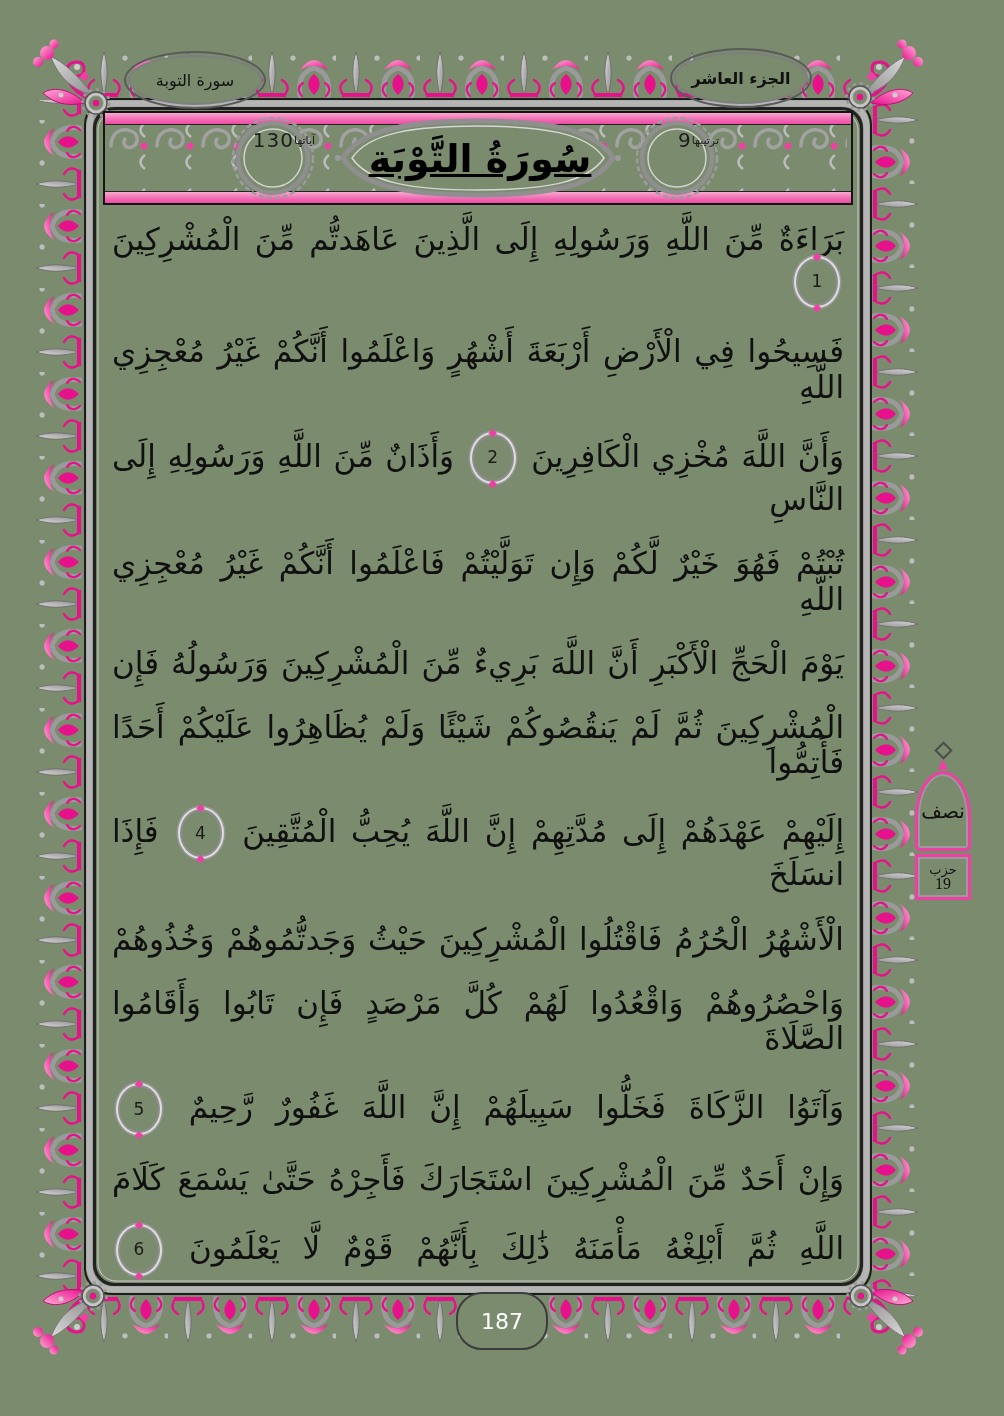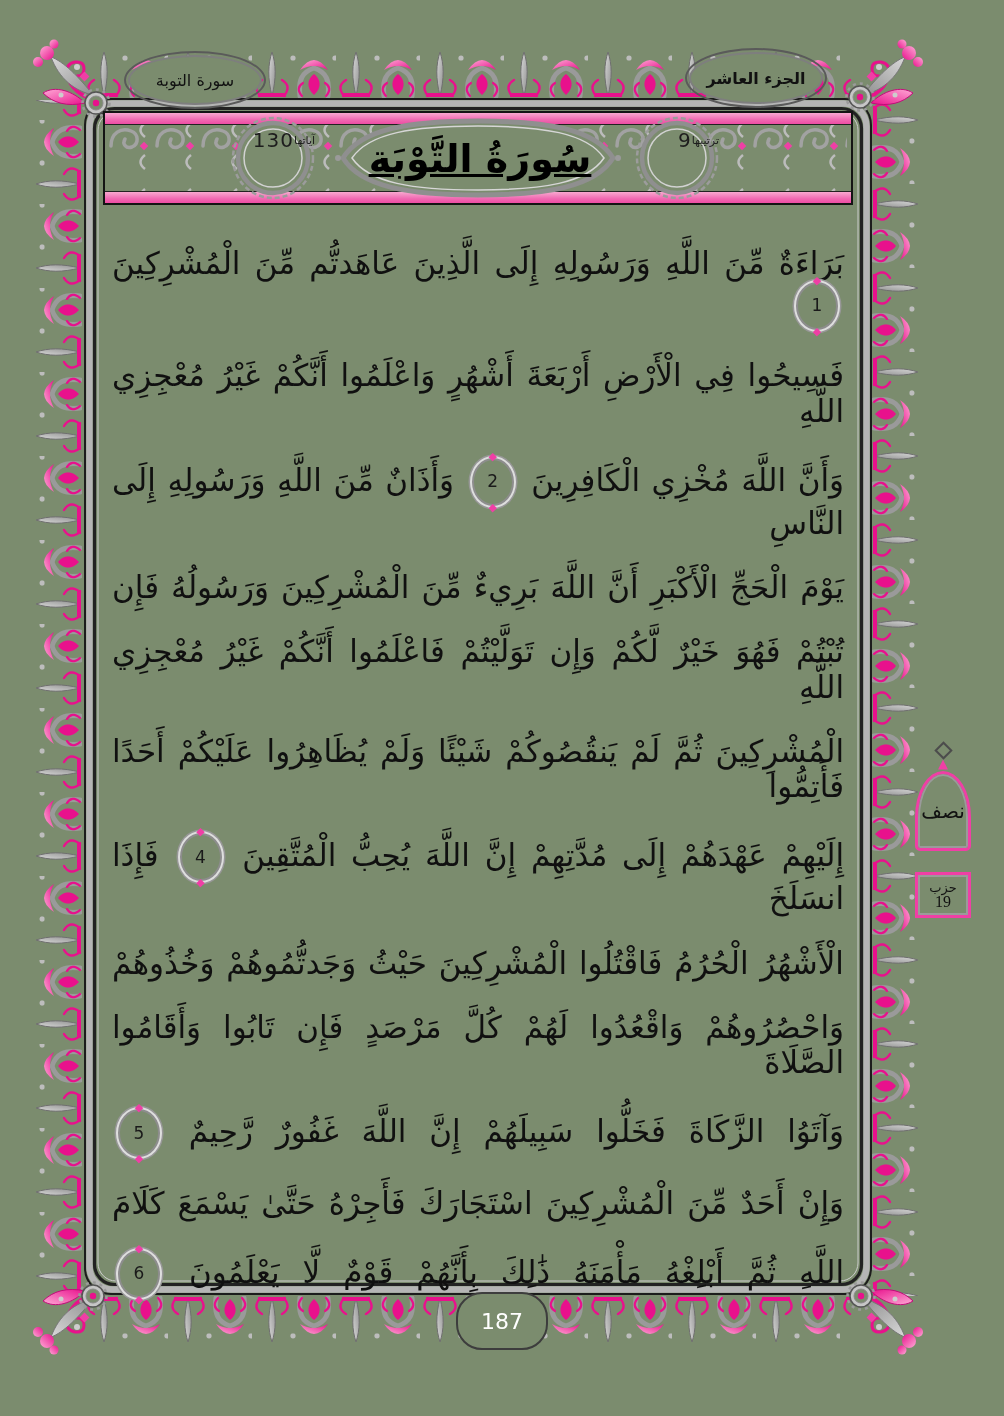--- a/index.html
+++ b/index.html
@@ -20,45 +20,45 @@
   .medallion-text{position:absolute;width:84px;top:17px;display:flex;flex-direction:row;
     align-items:center;color:#1d1d1d;direction:rtl;line-height:1.05;}
   .medallion-text .mlabel{font-size:11px;}
   .medallion-text .mvalue{font-size:20px;letter-spacing:1px;}
 
   
   .oval{position:absolute;border:2px solid #7e7e7e;outline:2px solid #5a5a5a;outline-offset:2px;
     border-radius:50%;background:#7b8c6e;display:flex;align-items:center;justify-content:center;
     color:#111;direction:rtl;box-sizing:border-box;}
   .oval-left{left:128px;top:55px;width:134px;height:50px;font-size:16px;}
-  .oval-right{left:689px;top:52px;width:134px;height:52px;font-size:16px;font-weight:bold;}
+  .oval-right{left:674px;top:52px;width:134px;height:52px;font-size:16px;font-weight:bold;}
 
   
   .quran{position:absolute;left:112px;top:222px;width:732px;height:1052px;
-    display:flex;flex-direction:column;justify-content:space-between;margin-top:24px;}
+    display:flex;flex-direction:column;justify-content:space-between;}
   .qline{direction:rtl;width:100%;font-size:31px;color:#101010;white-space:nowrap;
     text-align:justify;text-align-last:justify;line-height:1.15;}
   .qline .qtext{white-space:normal;}
   .vmark{display:inline-flex;align-items:center;justify-content:center;
     width:38px;height:44px;margin:0 6px;border:2px solid #8d8d8d;border-radius:50%;
     box-shadow:0 0 0 2px #dedede,0 0 0 3.5px #979797;
     font-size:17px;color:#1a1a1a;position:relative;vertical-align:middle;background:#7b8c6e;}
   .vmark::before,.vmark::after{position:absolute;left:50%;transform:translateX(-50%);
     color:#ef3fa5;font-size:11px;line-height:1;}
   .vmark::before{content:"◆";top:-9px;}
   .vmark::after{content:"◆";bottom:-9px;}
 
   
   .hizb{position:absolute;left:912px;top:744px;width:62px;display:flex;flex-direction:column;align-items:center;}
   .hizb .finial{width:13px;height:13px;border:2px solid #4c4c4c;background:#7b8c6e;transform:rotate(45deg);box-sizing:border-box;}
   .hizb .crown{color:#ef3fa5;font-size:13px;line-height:1.1;}
   .hizb .dome{width:56px;height:80px;border:3px solid #ef3fa5;box-shadow:inset 0 0 0 2px #9a9a9a;
     border-radius:28px 28px 5px 5px / 46px 46px 5px 5px;background:#7b8c6e;box-sizing:border-box;
     display:flex;align-items:center;justify-content:center;font-size:20px;color:#111;direction:rtl;}
-  .hizb .hbox{width:56px;height:46px;margin-top:21px;border:3px solid #ef3fa5;box-shadow:inset 0 0 0 2px #9a9a9a;
+  .hizb .hbox{width:56px;height:46px;margin-top:3px;border:3px solid #ef3fa5;box-shadow:inset 0 0 0 2px #9a9a9a;
     background:#7b8c6e;box-sizing:border-box;display:flex;flex-direction:column;align-items:center;
     justify-content:center;color:#111;direction:rtl;line-height:1;}
   .hizb .hbox .hlabel{font-size:13px;}
   .hizb .hbox .hvalue{font-size:16px;font-family:Liberation Serif, serif;}
 
   
   .pagenum{position:absolute;left:456px;top:1292px;width:92px;height:58px;border:2.5px solid #3d3d3d;
     border-radius:26px;background:#7b8c6e;display:flex;align-items:center;justify-content:center;
     font-size:22px;color:#ffffff;box-sizing:border-box;}
 </style>
@@ -186,22 +186,22 @@
     <span>سورة التوبة</span>
   </div>
   <div class="oval oval-right">
     <span>الجزء العاشر</span>
   </div>
 
   <div class="quran">
       <div class="qline"><span class="qtext">بَرَاءَةٌ مِّنَ اللَّهِ وَرَسُولِهِ إِلَى الَّذِينَ عَاهَدتُّم مِّنَ الْمُشْرِكِينَ</span> <span class="vmark">1</span> </div>
       <div class="qline"><span class="qtext">فَسِيحُوا فِي الْأَرْضِ أَرْبَعَةَ أَشْهُرٍ وَاعْلَمُوا أَنَّكُمْ غَيْرُ مُعْجِزِي اللَّهِ</span> </div>
       <div class="qline"><span class="qtext">وَأَنَّ اللَّهَ مُخْزِي الْكَافِرِينَ</span> <span class="vmark">2</span> <span class="qtext">وَأَذَانٌ مِّنَ اللَّهِ وَرَسُولِهِ إِلَى النَّاسِ</span> </div>
+      <div class="qline"><span class="qtext">تُبْتُمْ فَهُوَ خَيْرٌ لَّكُمْ وَإِن تَوَلَّيْتُمْ فَاعْلَمُوا أَنَّكُمْ غَيْرُ مُعْجِزِي اللَّهِ</span> </div>
       <div class="qline"><span class="qtext">يَوْمَ الْحَجِّ الْأَكْبَرِ أَنَّ اللَّهَ بَرِيءٌ مِّنَ الْمُشْرِكِينَ وَرَسُولُهُ فَإِن</span> </div>
-      <div class="qline"><span class="qtext">تُبْتُمْ فَهُوَ خَيْرٌ لَّكُمْ وَإِن تَوَلَّيْتُمْ فَاعْلَمُوا أَنَّكُمْ غَيْرُ مُعْجِزِي اللَّهِ</span> </div>
       <div class="qline"><span class="qtext">الْمُشْرِكِينَ ثُمَّ لَمْ يَنقُصُوكُمْ شَيْئًا وَلَمْ يُظَاهِرُوا عَلَيْكُمْ أَحَدًا فَأَتِمُّوا</span> </div>
       <div class="qline"><span class="qtext">إِلَيْهِمْ عَهْدَهُمْ إِلَى مُدَّتِهِمْ إِنَّ اللَّهَ يُحِبُّ الْمُتَّقِينَ</span> <span class="vmark">4</span> <span class="qtext">فَإِذَا انسَلَخَ</span> </div>
       <div class="qline"><span class="qtext">الْأَشْهُرُ الْحُرُمُ فَاقْتُلُوا الْمُشْرِكِينَ حَيْثُ وَجَدتُّمُوهُمْ وَخُذُوهُمْ</span> </div>
       <div class="qline"><span class="qtext">وَاحْصُرُوهُمْ وَاقْعُدُوا لَهُمْ كُلَّ مَرْصَدٍ فَإِن تَابُوا وَأَقَامُوا الصَّلَاةَ</span> </div>
       <div class="qline"><span class="qtext">وَآتَوُا الزَّكَاةَ فَخَلُّوا سَبِيلَهُمْ إِنَّ اللَّهَ غَفُورٌ رَّحِيمٌ</span> <span class="vmark">5</span> </div>
       <div class="qline"><span class="qtext">وَإِنْ أَحَدٌ مِّنَ الْمُشْرِكِينَ اسْتَجَارَكَ فَأَجِرْهُ حَتَّىٰ يَسْمَعَ كَلَامَ</span> </div>
       <div class="qline"><span class="qtext">اللَّهِ ثُمَّ أَبْلِغْهُ مَأْمَنَهُ ذَٰلِكَ بِأَنَّهُمْ قَوْمٌ لَّا يَعْلَمُونَ</span> <span class="vmark">6</span> </div>
     </div>
 
   <div class="hizb">

